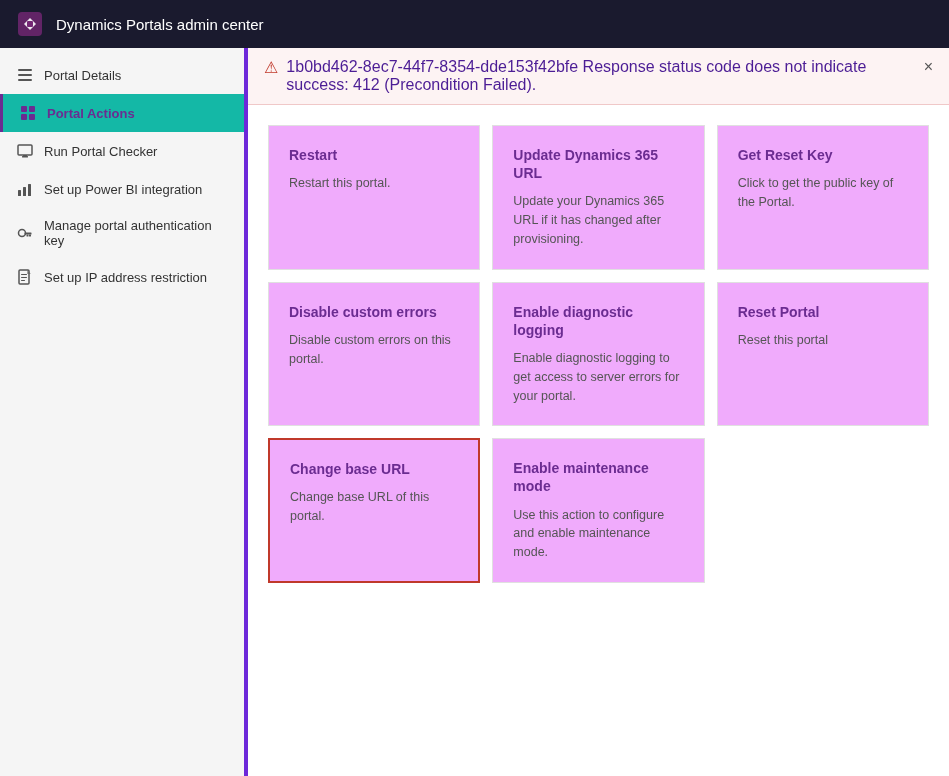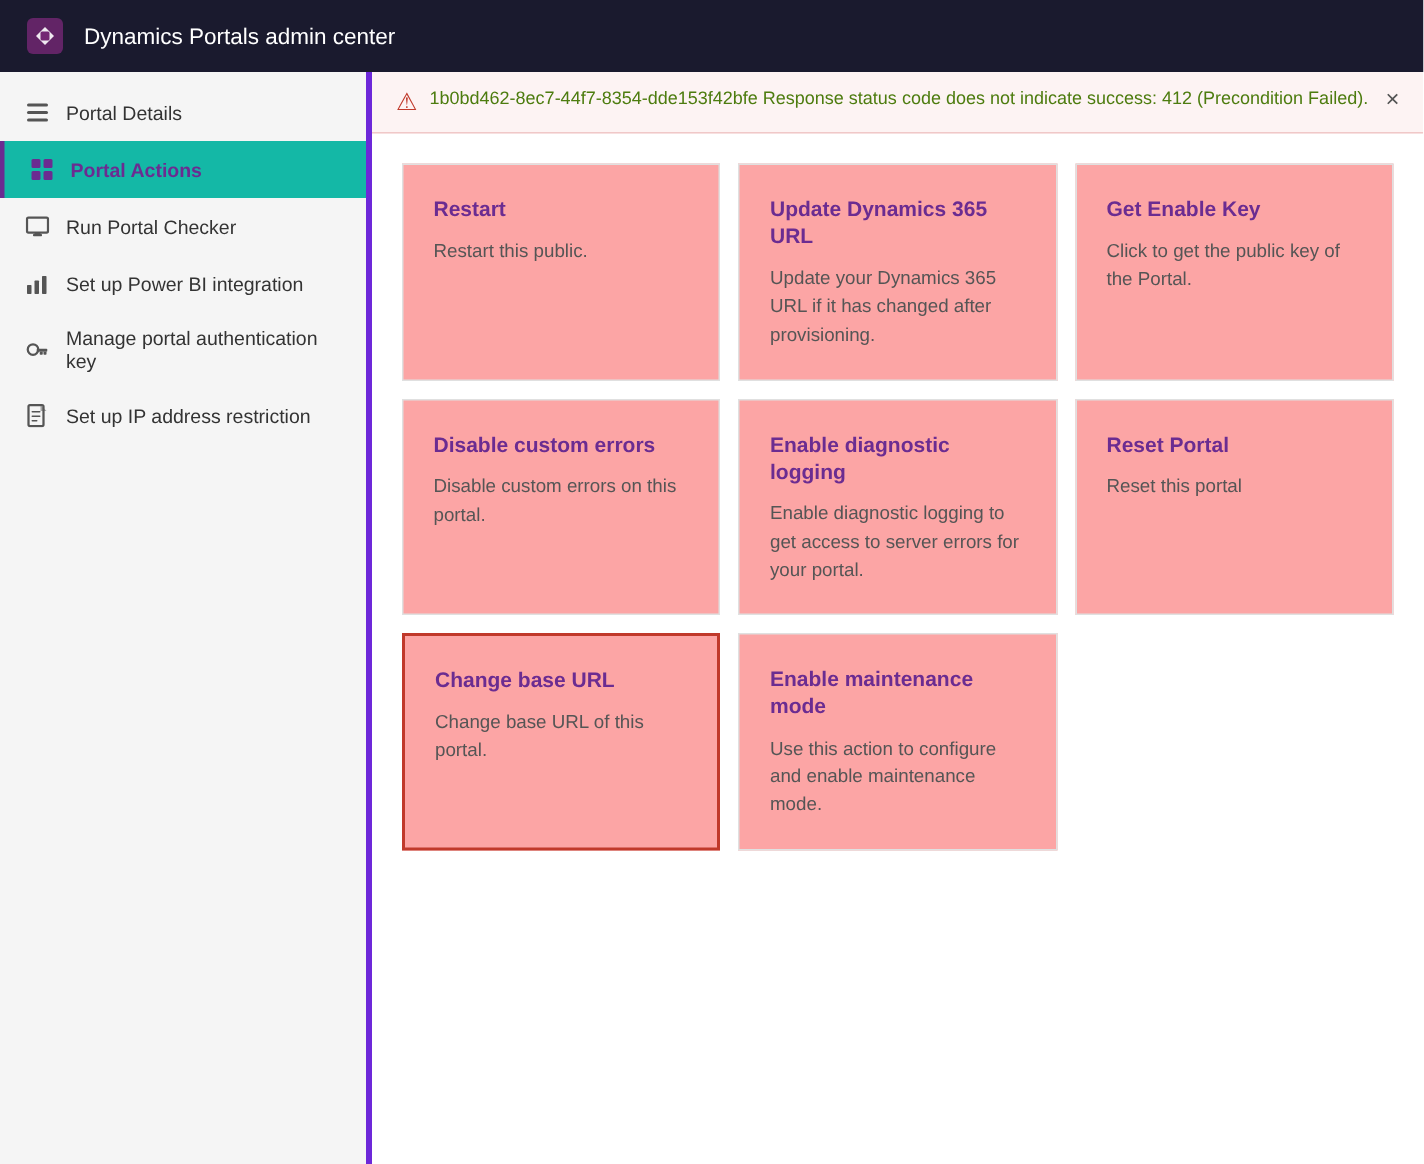--- a/index.html
+++ b/index.html
@@ -90,22 +90,22 @@
       gap: 8px;
       flex-shrink: 0;
     }
     .error-icon {
       color: #c0392b;
       flex-shrink: 0;
       font-size: 16px;
     }
     .error-text {
       flex: 1;
-      font-size: 12px;
-      color: #4d7c0f;
+      font-size: 16px;
+      color: #4c1d95;
     }
     .error-close {
       cursor: pointer;
       color: #555;
       font-size: 16px;
       flex-shrink: 0;
     }
 
     
     .cards-grid {
@@ -113,21 +113,21 @@
       overflow-y: auto;
       padding: 20px;
       display: grid;
       grid-template-columns: repeat(3, 1fr);
       grid-template-rows: auto auto auto;
       gap: 12px;
       align-content: start;
     }
 
     .card {
-      background: #fca5a5;
+      background: #f0abfc;
       border: 1px solid #e0e0e0;
       padding: 20px;
       cursor: pointer;
       min-height: 120px;
     }
     .card.selected {
       border: 2px solid #c0392b;
     }
     .card-title {
       color: #6b2c91;
@@ -237,30 +237,30 @@
     <div class="error-banner">
       <span class="error-icon">⚠</span>
       <span class="error-text">1b0bd462-8ec7-44f7-8354-dde153f42bfe Response status code does not indicate success: 412 (Precondition Failed).</span>
       <span class="error-close">×</span>
     </div>
 
     <div class="cards-grid">
 
       <div class="card">
         <div class="card-title">Restart</div>
-        <div class="card-description">Restart this public.</div>
+        <div class="card-description">Restart this portal.</div>
       </div>
 
       <div class="card">
         <div class="card-title">Update Dynamics 365 URL</div>
         <div class="card-description">Update your Dynamics 365 URL if it has changed after provisioning.</div>
       </div>
 
       <div class="card">
-        <div class="card-title">Get Enable Key</div>
+        <div class="card-title">Get Reset Key</div>
         <div class="card-description">Click to get the public key of the Portal.</div>
       </div>
 
       <div class="card">
         <div class="card-title">Disable custom errors</div>
         <div class="card-description">Disable custom errors on this portal.</div>
       </div>
 
       <div class="card">
         <div class="card-title">Enable diagnostic logging</div>

